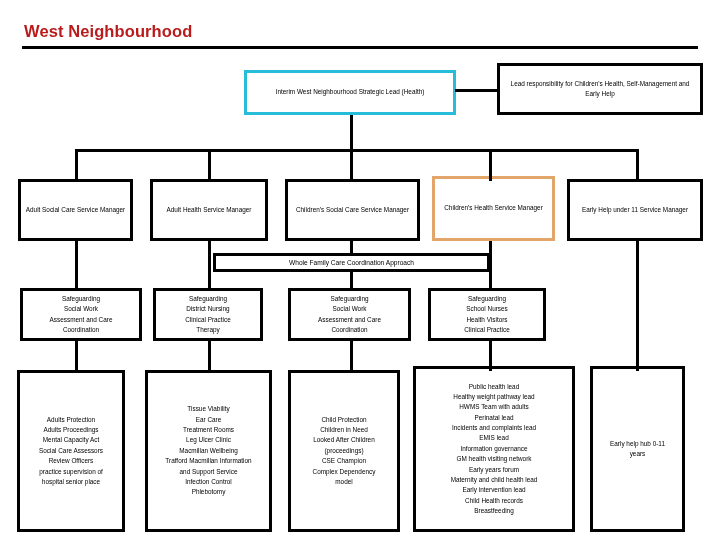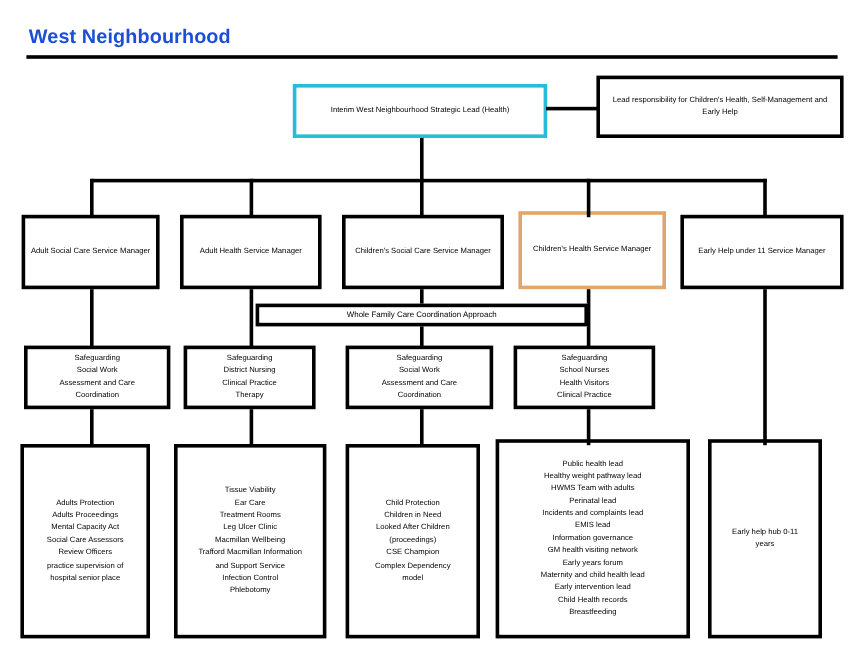--- a/index.html
+++ b/index.html
@@ -20,21 +20,21 @@
     background: #ffffff;
   }
   
   .page-title {
     position: absolute;
     left: 24px;
     top: 22px;
     font-size: 16.5px;
     font-weight: bold;
     letter-spacing: 0.1px;
-    color: #1d4ed8;
+    color: #b91c1c;
     white-space: nowrap;
   }
   .title-rule {
     position: absolute;
     left: 22px;
     top: 46px;
     width: 676px;
     height: 3px;
     background: #000;
   }

